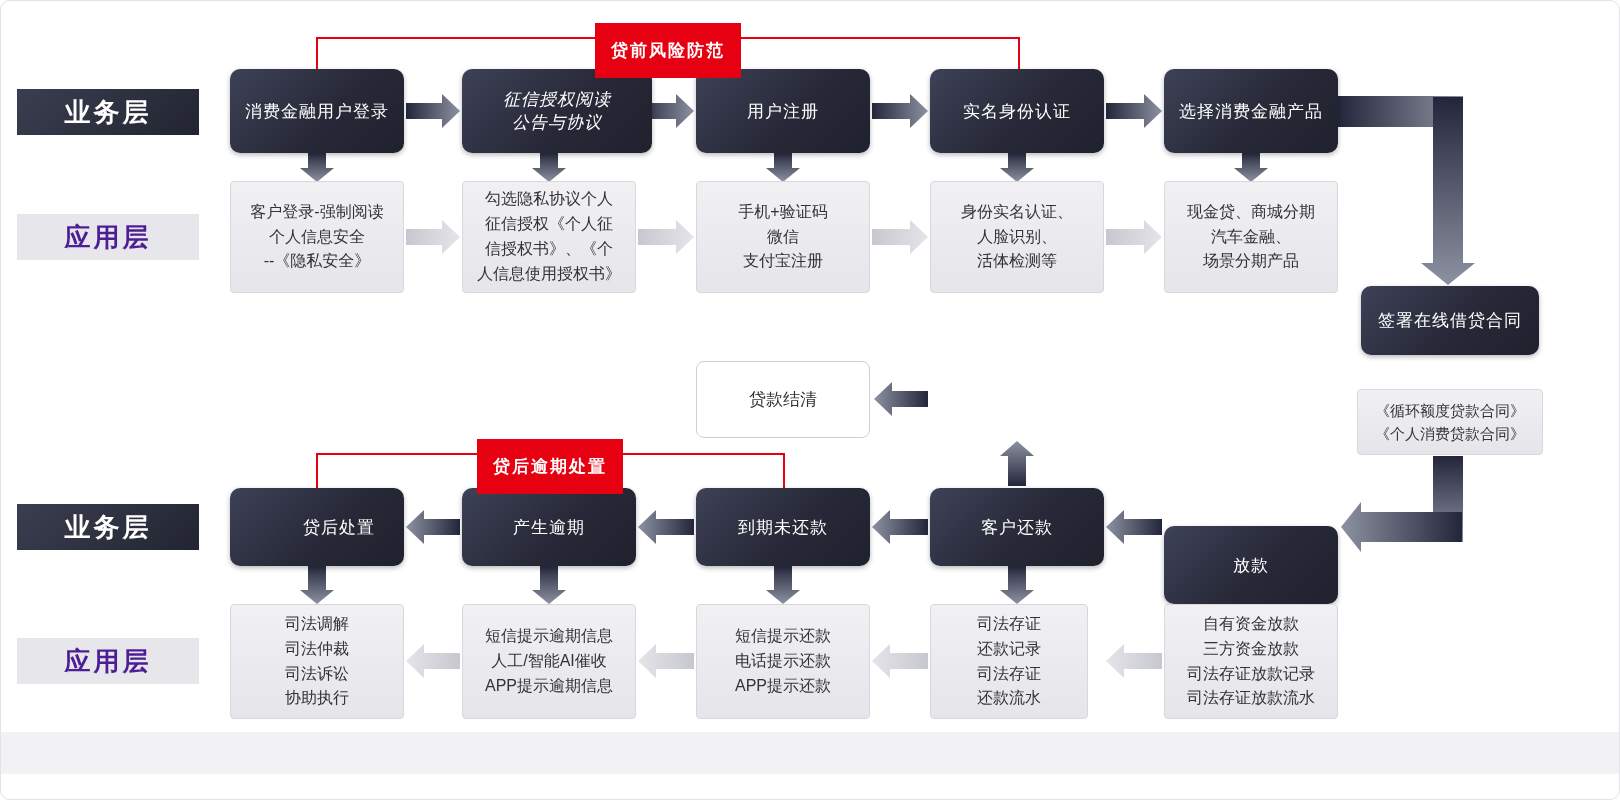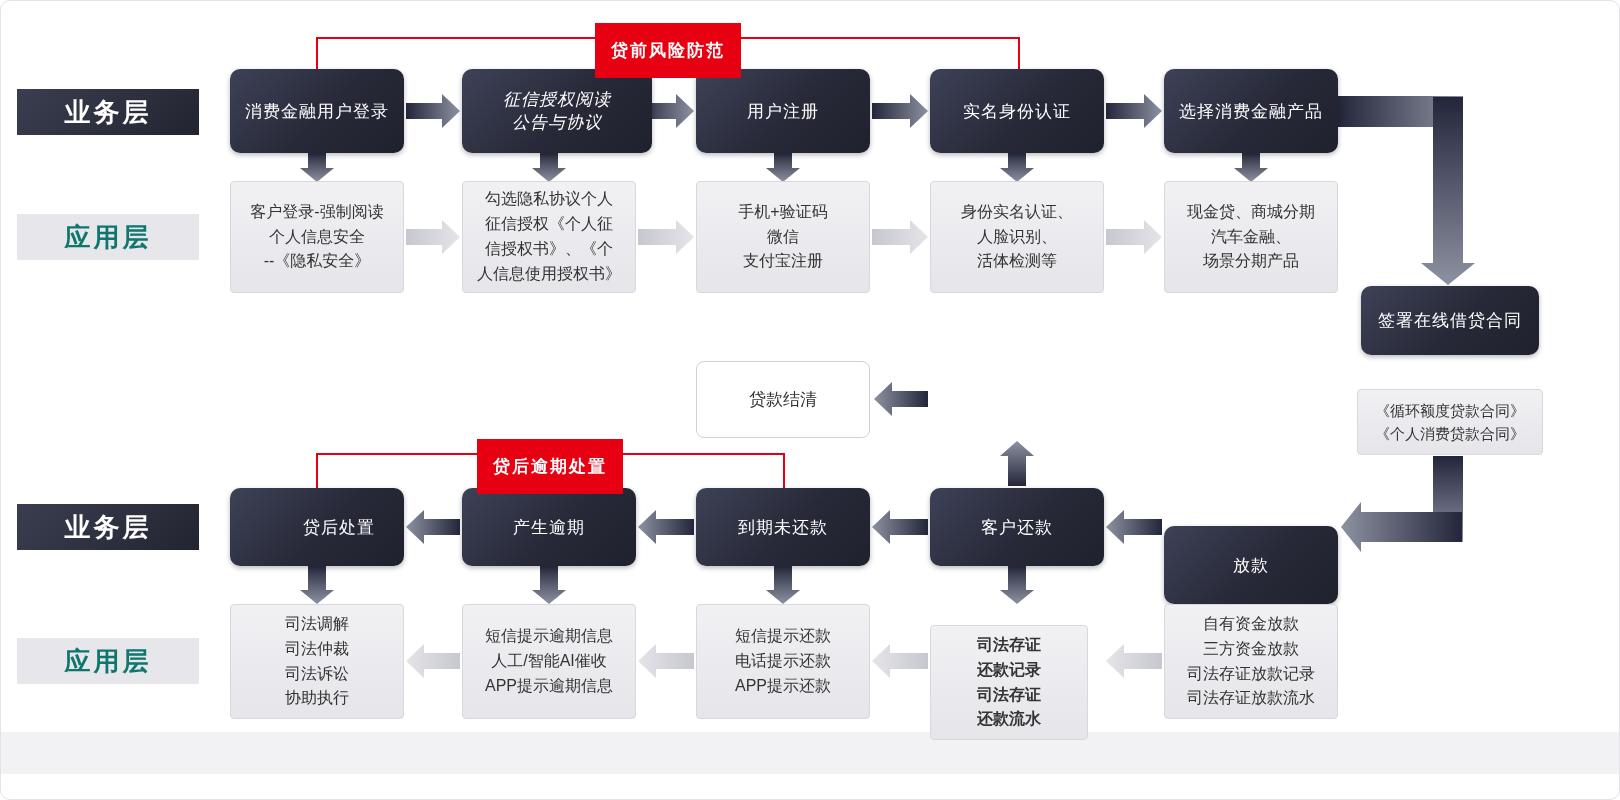--- a/index.html
+++ b/index.html
@@ -12,21 +12,21 @@
         text-align:center;white-space:pre-line;box-sizing:border-box;z-index:2;}
   .node-dark{background:linear-gradient(135deg,#3e4257 0%,#272938 55%,#1f212d 100%);
              color:#fff;border-radius:10px;font-size:17px;letter-spacing:1px;
              box-shadow:0 2px 5px rgba(20,22,35,.3);}
   .node-light{background:linear-gradient(180deg,#f1f1f4,#e5e5ea);border:1px solid #d7d7dd;
               color:#333;border-radius:4px;font-size:16px;line-height:1.55;}
   .node-white{background:#fff;border:1px solid #cfcfd6;color:#333;border-radius:8px;font-size:17px;}
   .row-label{position:absolute;display:flex;align-items:center;justify-content:center;
              font-weight:bold;font-size:26px;letter-spacing:3px;z-index:2;box-sizing:border-box;}
   .row-label-dark{background:linear-gradient(135deg,#3a3e50,#222430);color:#fff;}
-  .row-label-light{background:#e7e7eb;color:#0f766e;}
+  .row-label-light{background:#e7e7eb;color:#4c1d95;}
   .banner{position:absolute;transform:translateX(-50%);background:#e60012;color:#fff;
           font-weight:bold;font-size:17px;line-height:29px;padding:13px 16px;z-index:3;
           letter-spacing:2px;white-space:nowrap;}
 </style>
 </head>
 <body>
 
 <div class="stage">
 
   <div class="footer-strip"></div>
@@ -149,21 +149,21 @@
   <div class="node node-light" style="left:229px;top:603px;width:174px;height:115px;">司法调解
 司法仲裁
 司法诉讼
 协助执行</div>
   <div class="node node-light" style="left:461px;top:603px;width:174px;height:115px;">短信提示逾期信息
 人工/智能AI催收
 APP提示逾期信息</div>
   <div class="node node-light" style="left:695px;top:603px;width:174px;height:115px;">短信提示还款
 电话提示还款
 APP提示还款</div>
-  <div class="node node-light" style="left:929px;top:624px;width:158px;height:115px;font-weight:bold;">司法存证
+  <div class="node node-light" style="left:929px;top:603px;width:158px;height:115px;">司法存证
 还款记录
 司法存证
 还款流水</div>
   <div class="node node-light" style="left:1163px;top:603px;width:174px;height:115px;">自有资金放款
 三方资金放款
 司法存证放款记录
 司法存证放款流水</div>
 
 </div>
 

